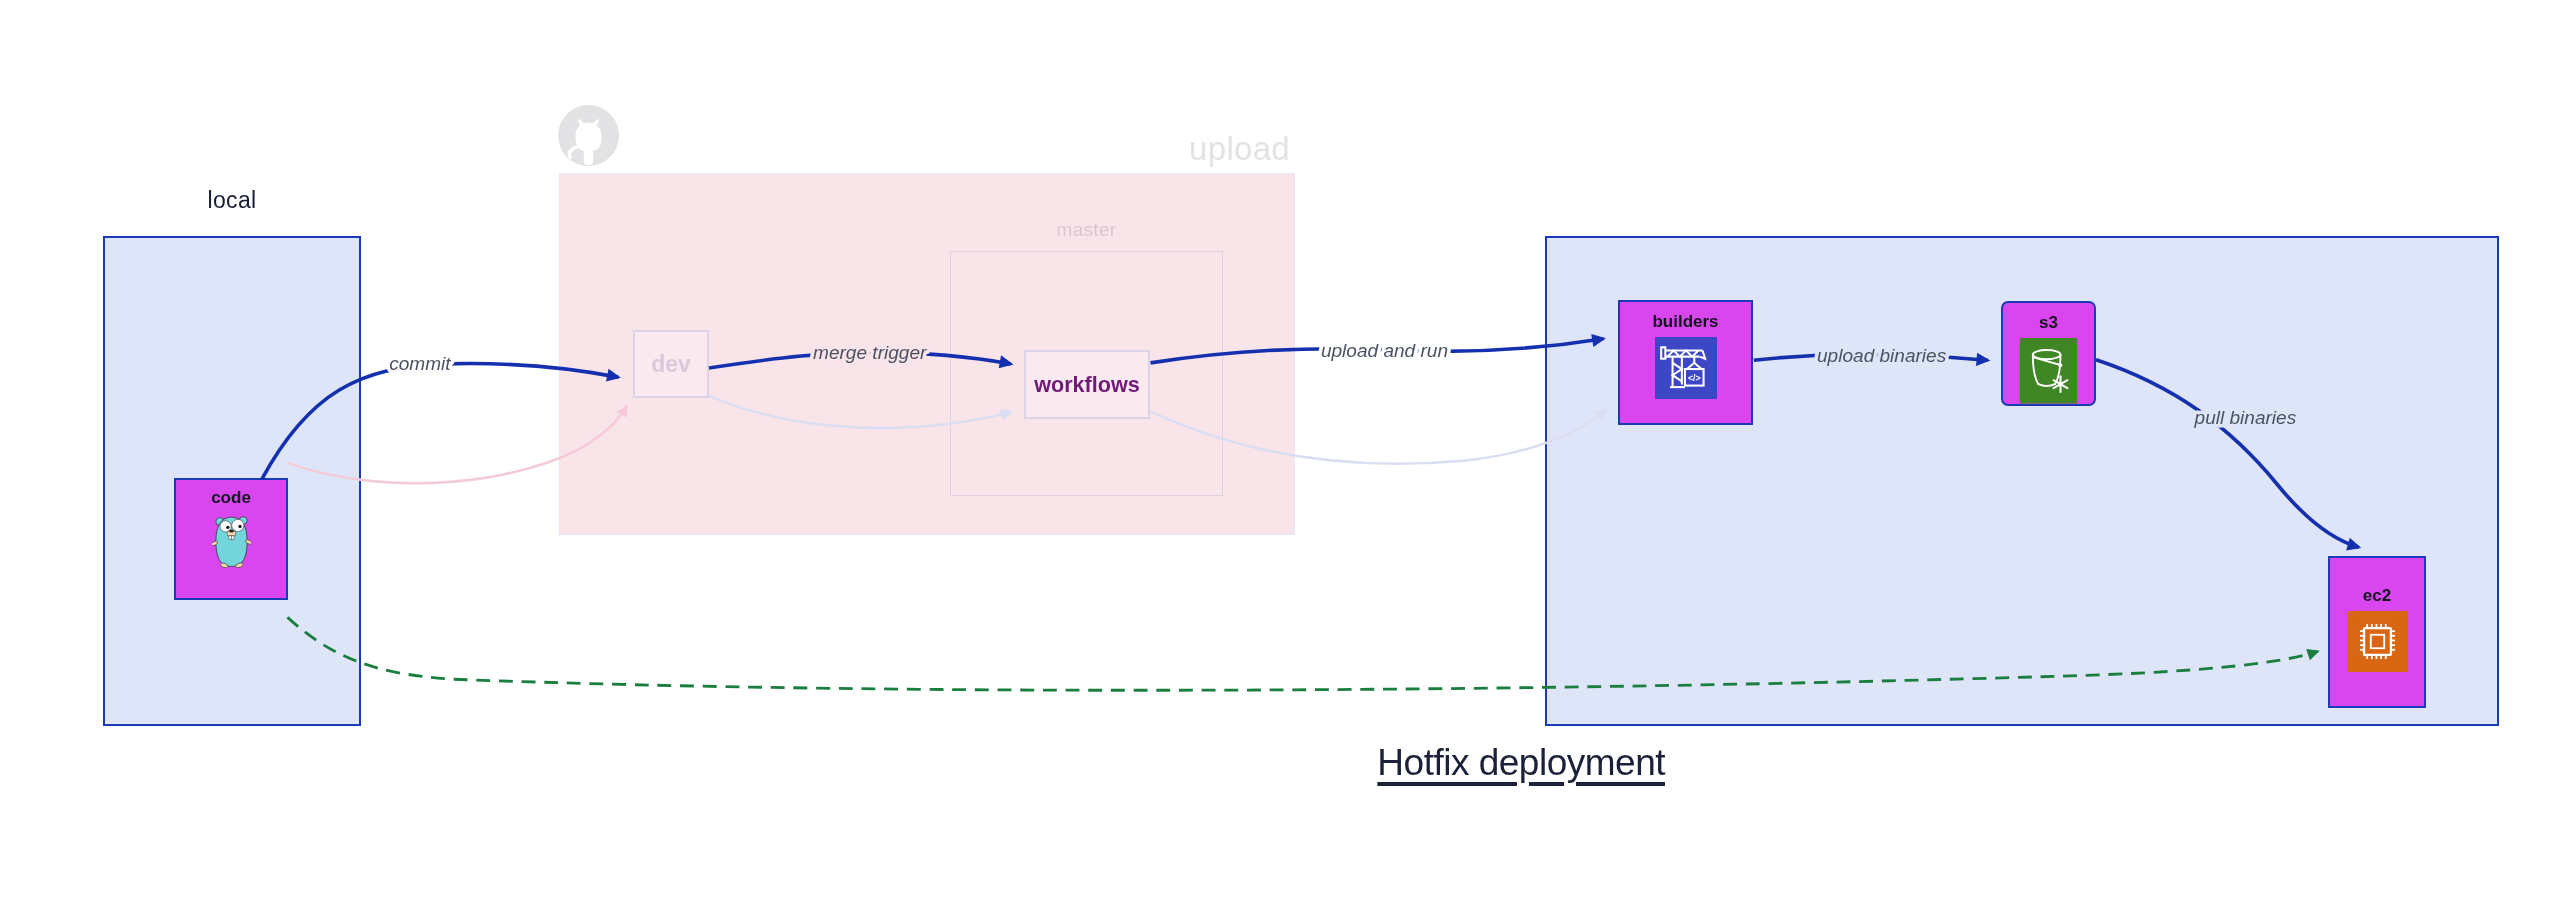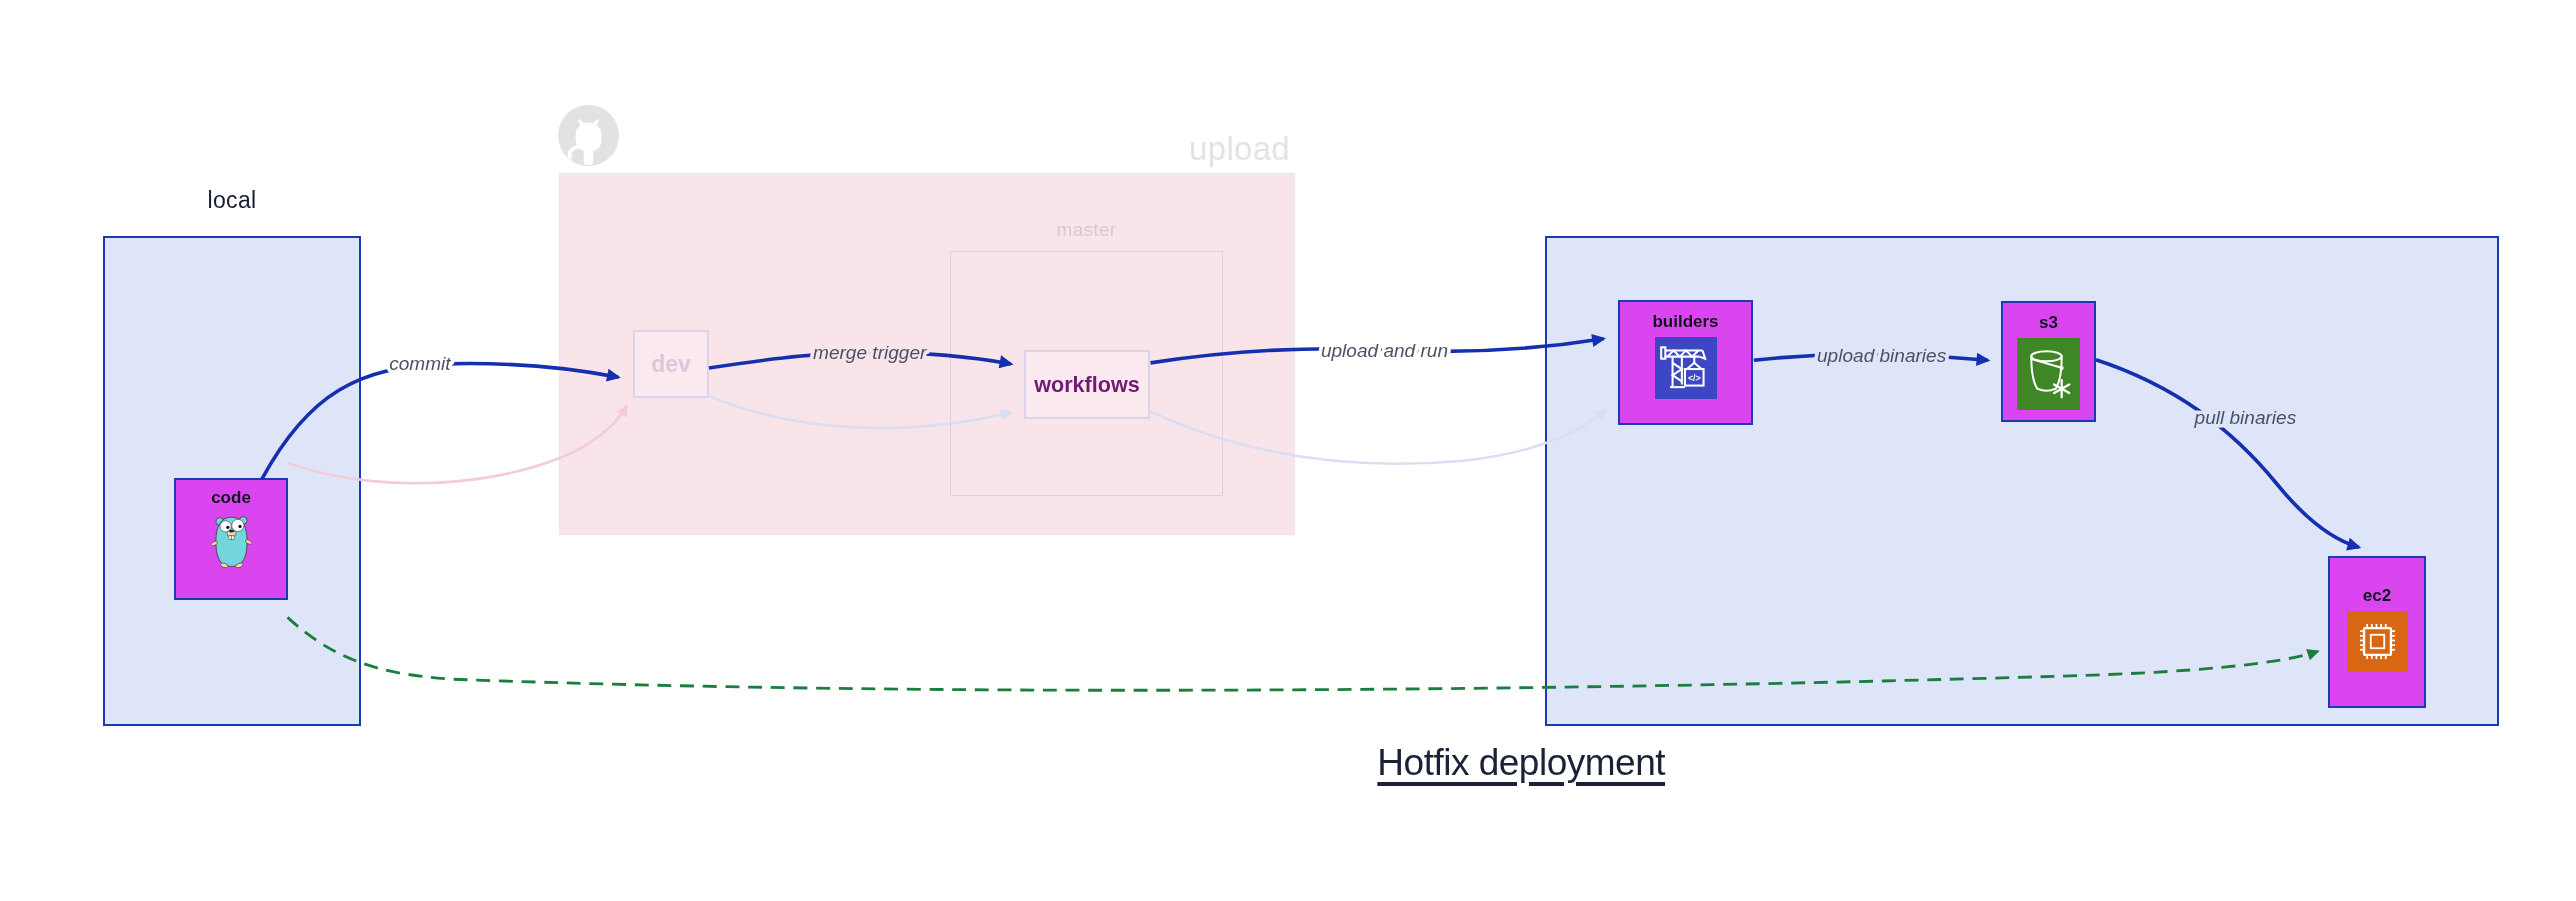--- a/index.html
+++ b/index.html
@@ -33,21 +33,21 @@
   
   .node{position:absolute;box-sizing:border-box;display:flex;
     flex-direction:column;align-items:center;}
   .node-strong{background:#d946ef;border:2.6px solid #1b3ab5;}
   .node-faded{background:#fae9ef;border:2.1px solid #dcd3e8;justify-content:center;}
   .node-label{font-weight:700;font-size:17px;color:#14141f;line-height:1;}
   .node-code{left:174px;top:478px;width:114px;height:122px;padding-top:9.3px;}
   .node-dev{left:633px;top:330px;width:76px;height:68px;}
   .node-workflows{left:1024px;top:350px;width:126px;height:69px;}
   .node-builders{left:1618px;top:300px;width:135px;height:125px;padding-top:11.3px;}
-  .node-s3{left:2001px;top:301px;width:95px;height:121px;padding-top:11.3px;}
+  .node-s3{left:2001px;top:301px;width:95px;height:105px;padding-top:11.3px;border-radius:7px;}
   .node-ec2{left:2328px;top:556px;width:98px;height:152px;padding-top:29px;}
   .faded-label{font-weight:700;font-size:23px;color:#d9c9da;line-height:1;}
   .node-workflows .faded-label{font-size:21.6px;color:#701a75;}
   .node-icon{margin-top:7.2px;}
 
   
   .octocat{position:absolute;left:557px;top:104px;}
 
   
   #edges{position:absolute;left:0;top:0;width:2604px;height:902px;

